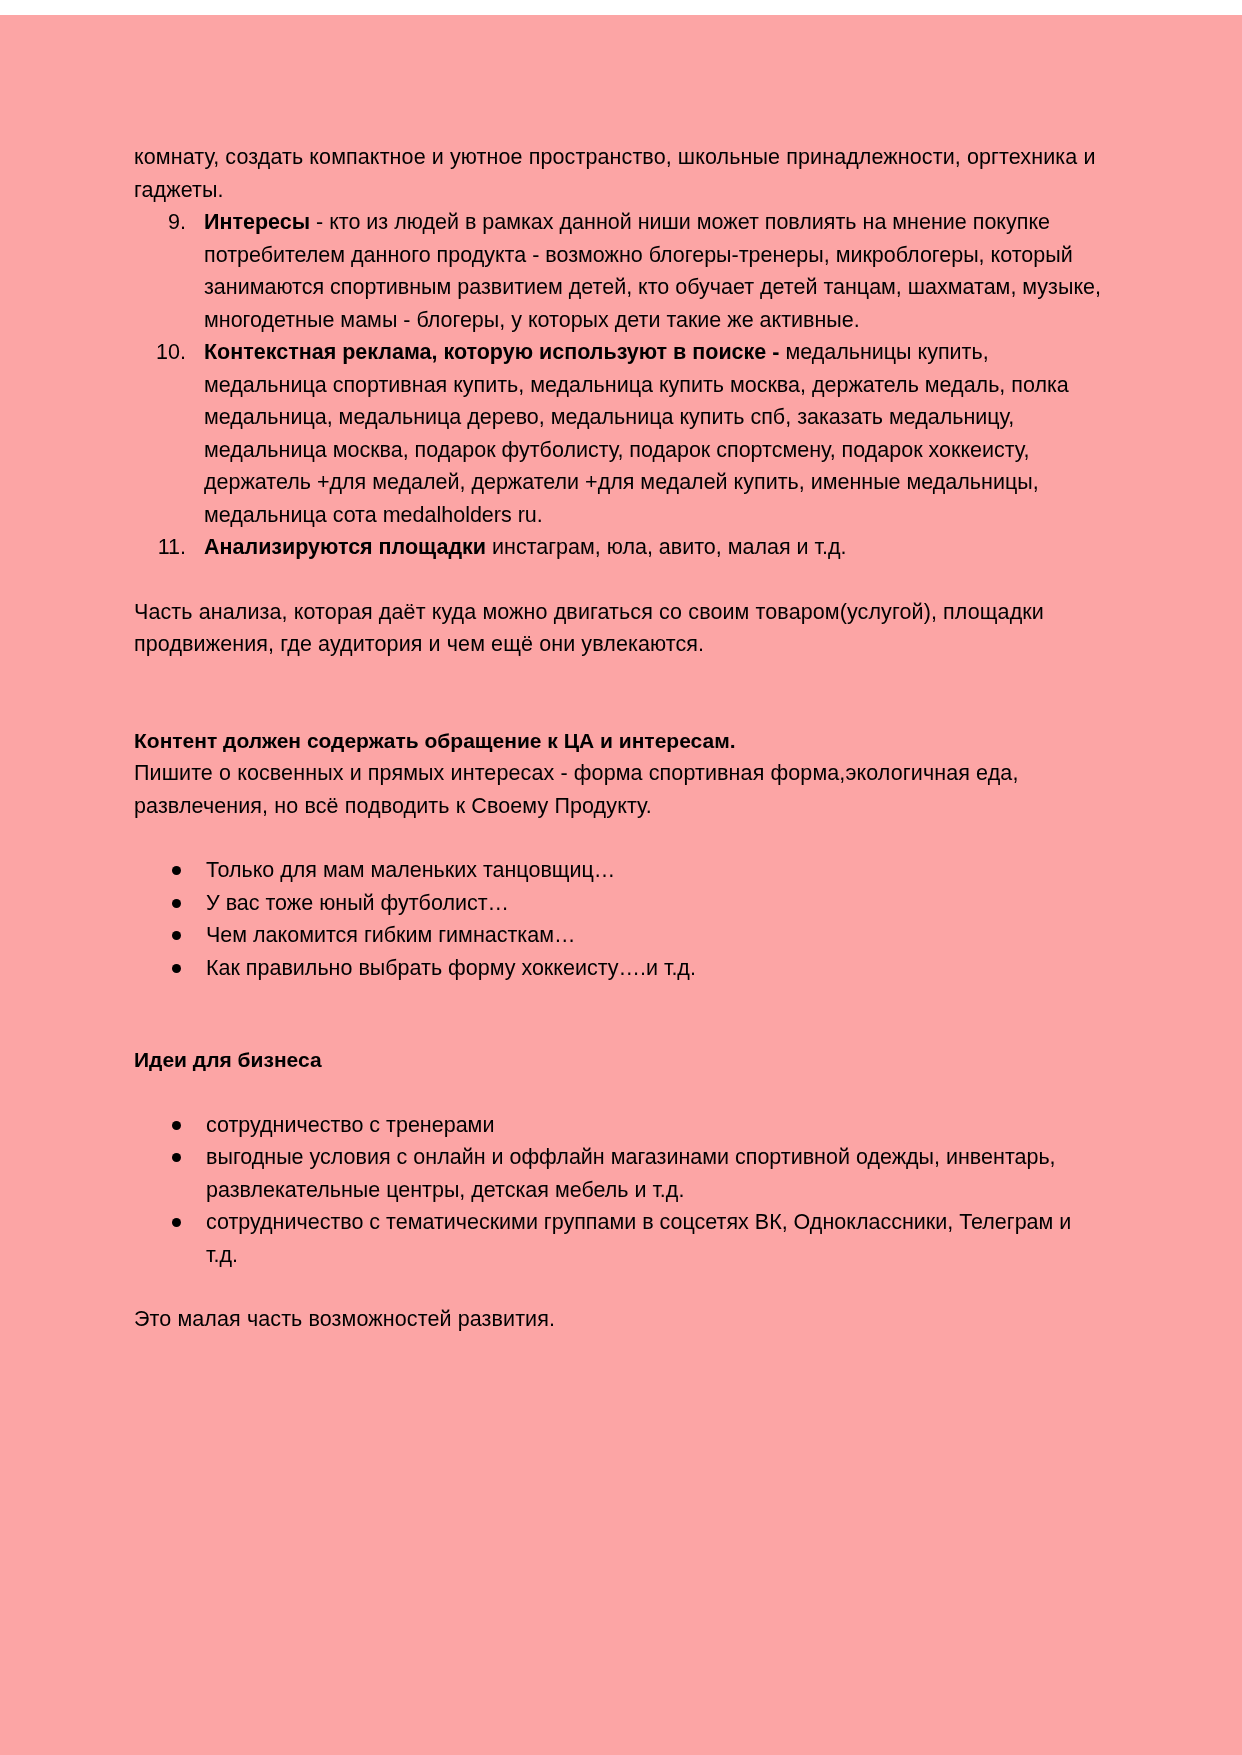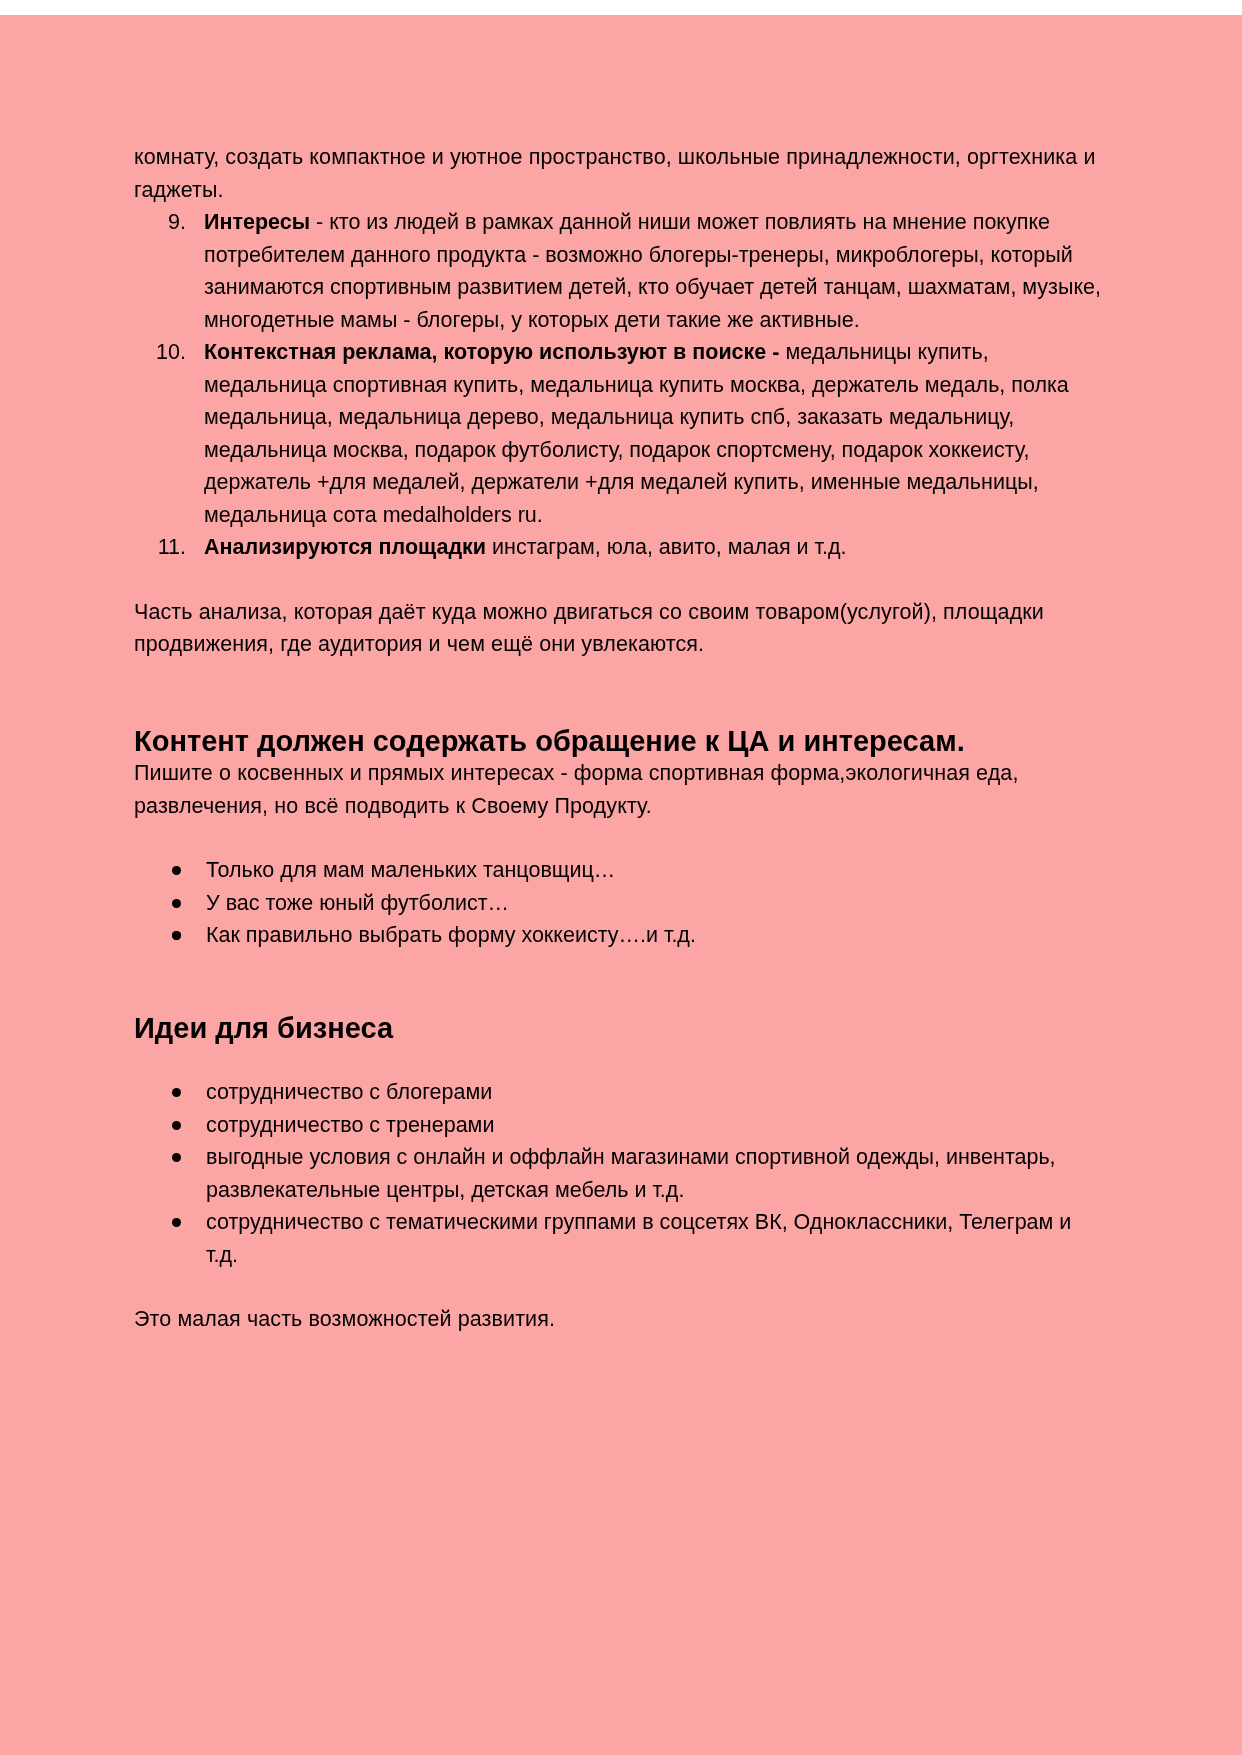--- a/index.html
+++ b/index.html
@@ -82,21 +82,21 @@
     position: absolute;
     left: 38px;
     top: 12px;
     width: 9px;
     height: 9px;
     border-radius: 50%;
     background: #000000;
   }
   b, strong, .bold { font-weight: bold; }
   .heading {
-    font-size: 29px;
+    font-size: 21px;
     line-height: 32.5px;
     font-weight: bold;
   }
 </style>
 </head>
 <body>
 
 <div class="page">
   <div class="content">
 
@@ -136,38 +136,35 @@
       <li>
         <span class="bullet"></span>
         <span>Только для мам маленьких танцовщиц…</span>
       </li>
       <li>
         <span class="bullet"></span>
         <span>У вас тоже юный футболист…</span>
       </li>
       <li>
         <span class="bullet"></span>
+        <span>Чем лакомится гибким гимнасткам…</span>
       </li>
       <li>
         <span class="bullet"></span>
         <span>Как правильно выбрать форму хоккеисту….и т.д.</span>
       </li>
     </ul>
 
     <div class="spacer-xl"></div>
 
     <p class="heading">Идеи для бизнеса</p>
 
     <div class="spacer-md"></div>
 
     <ul class="bulleted">
-      <li>
-        <span class="bullet"></span>
-        <span>сотрудничество с блогерами</span>
-      </li>
       <li>
         <span class="bullet"></span>
         <span>сотрудничество с тренерами</span>
       </li>
       <li>
         <span class="bullet"></span>
         <span>выгодные условия с онлайн и оффлайн магазинами спортивной одежды, инвентарь, развлекательные центры, детская мебель и т.д.</span>
       </li>
       <li>
         <span class="bullet"></span>

